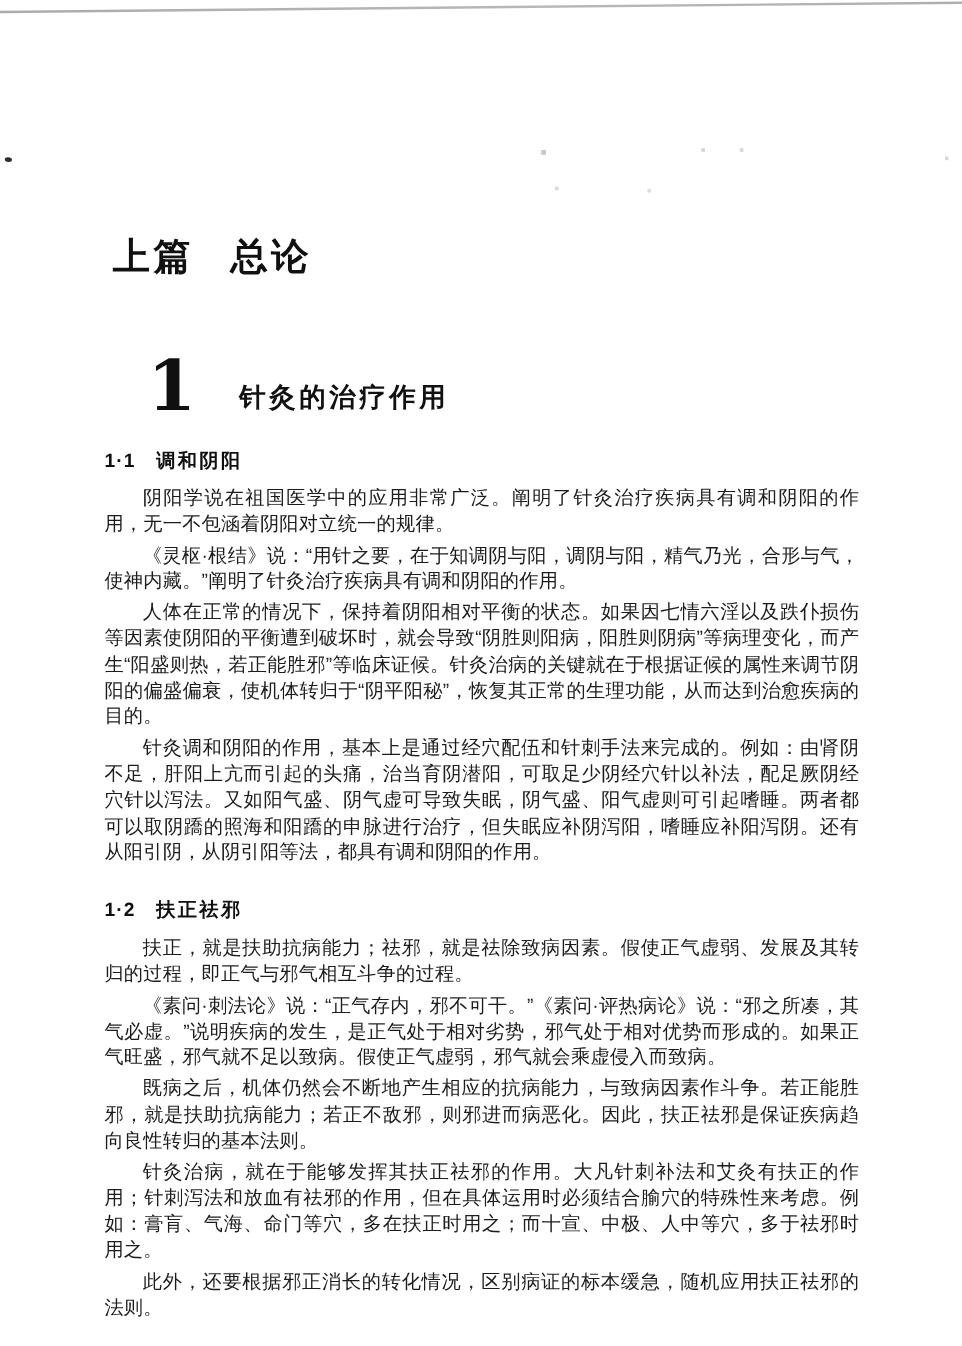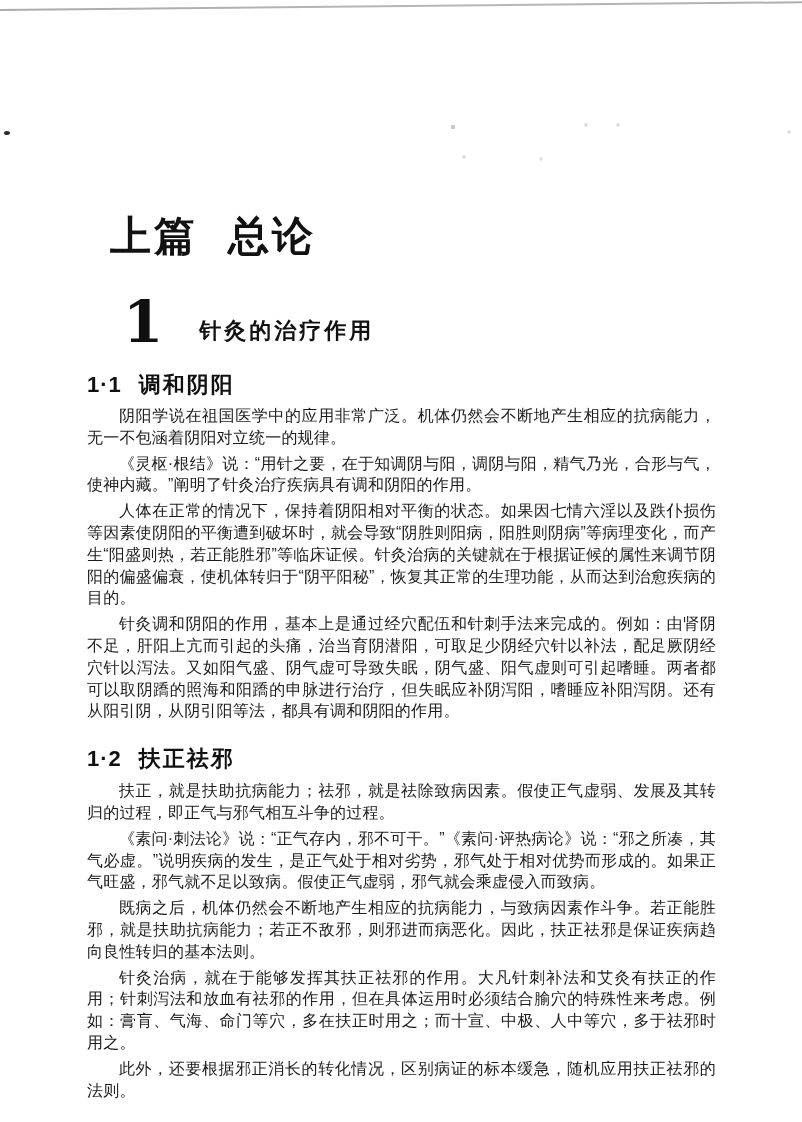--- a/index.html
+++ b/index.html
@@ -52,22 +52,22 @@
       463px 156px 0 0.5px #dadada,
       540px 158px 0 0.5px #dedede,
       788px 131px 0 0.5px #d9d9d9;
   }
 
   
   .part-title {
     position: absolute;
     left: 94px;
     top: 193px;
-    margin: 16px;
-    font-size: 41px;
+    margin: 0;
+    font-size: 31px;
     font-weight: 700;
     letter-spacing: 3px;
     color: #111;
     white-space: nowrap;
   }
   .part-title .part-label { margin-right: 30px; }
 
   
   .chapter {
     position: absolute;
@@ -95,21 +95,21 @@
 
   
   .content {
     position: absolute;
     left: 87px;
     top: 374px;
     width: 629px;
   }
   .section-heading {
     margin: 0 0 9px 0;
-    font-size: 22px;
+    font-size: 16px;
     font-weight: 700;
     line-height: 22px;
     color: #101010;
     white-space: nowrap;
   }
   .section-heading .sec-num { letter-spacing: 1px; }
   .section-heading .sec-title { margin-left: 17px; letter-spacing: 2px; }
   .section-heading.second { margin-top: 26px; margin-bottom: 10px; }
 
   .body-para {
@@ -139,21 +139,21 @@
   <div class="chapter">
     <span class="chapter-number">1</span>
     <span class="chapter-title">针灸的治疗作用</span>
   </div>
 
   <div class="content">
 
     <h2 class="section-heading">
       <span class="sec-num">1·1</span><span class="sec-title">调和阴阳</span>
     </h2>
-    <p class="body-para">阴阳学说在祖国医学中的应用非常广泛。机体仍然会不断地产生相应的抗病能力，无一不包涵着阴阳对立统一的规律。</p>
+    <p class="body-para">阴阳学说在祖国医学中的应用非常广泛。阐明了针灸治疗疾病具有调和阴阳的作用，无一不包涵着阴阳对立统一的规律。</p>
     <p class="body-para">《灵枢·根结》说：“用针之要，在于知调阴与阳，调阴与阳，精气乃光，合形与气，使神内藏。”阐明了针灸治疗疾病具有调和阴阳的作用。</p>
     <p class="body-para">人体在正常的情况下，保持着阴阳相对平衡的状态。如果因七情六淫以及跌仆损伤等因素使阴阳的平衡遭到破坏时，就会导致“阴胜则阳病，阳胜则阴病”等病理变化，而产生“阳盛则热，若正能胜邪”等临床证候。针灸治病的关键就在于根据证候的属性来调节阴阳的偏盛偏衰，使机体转归于“阴平阳秘”，恢复其正常的生理功能，从而达到治愈疾病的目的。</p>
     <p class="body-para">针灸调和阴阳的作用，基本上是通过经穴配伍和针刺手法来完成的。例如：由肾阴不足，肝阳上亢而引起的头痛，治当育阴潜阳，可取足少阴经穴针以补法，配足厥阴经穴针以泻法。又如阳气盛、阴气虚可导致失眠，阴气盛、阳气虚则可引起嗜睡。两者都可以取阴蹻的照海和阳蹻的申脉进行治疗，但失眠应补阴泻阳，嗜睡应补阳泻阴。还有从阳引阴，从阴引阳等法，都具有调和阴阳的作用。</p>
 
     <h2 class="section-heading second">
       <span class="sec-num">1·2</span><span class="sec-title">扶正祛邪</span>
     </h2>
     <p class="body-para">扶正，就是扶助抗病能力；祛邪，就是祛除致病因素。假使正气虚弱、发展及其转归的过程，即正气与邪气相互斗争的过程。</p>
     <p class="body-para">《素问·刺法论》说：“正气存内，邪不可干。”《素问·评热病论》说：“邪之所凑，其气必虚。”说明疾病的发生，是正气处于相对劣势，邪气处于相对优势而形成的。如果正气旺盛，邪气就不足以致病。假使正气虚弱，邪气就会乘虚侵入而致病。</p>
     <p class="body-para">既病之后，机体仍然会不断地产生相应的抗病能力，与致病因素作斗争。若正能胜邪，就是扶助抗病能力；若正不敌邪，则邪进而病恶化。因此，扶正祛邪是保证疾病趋向良性转归的基本法则。</p>

